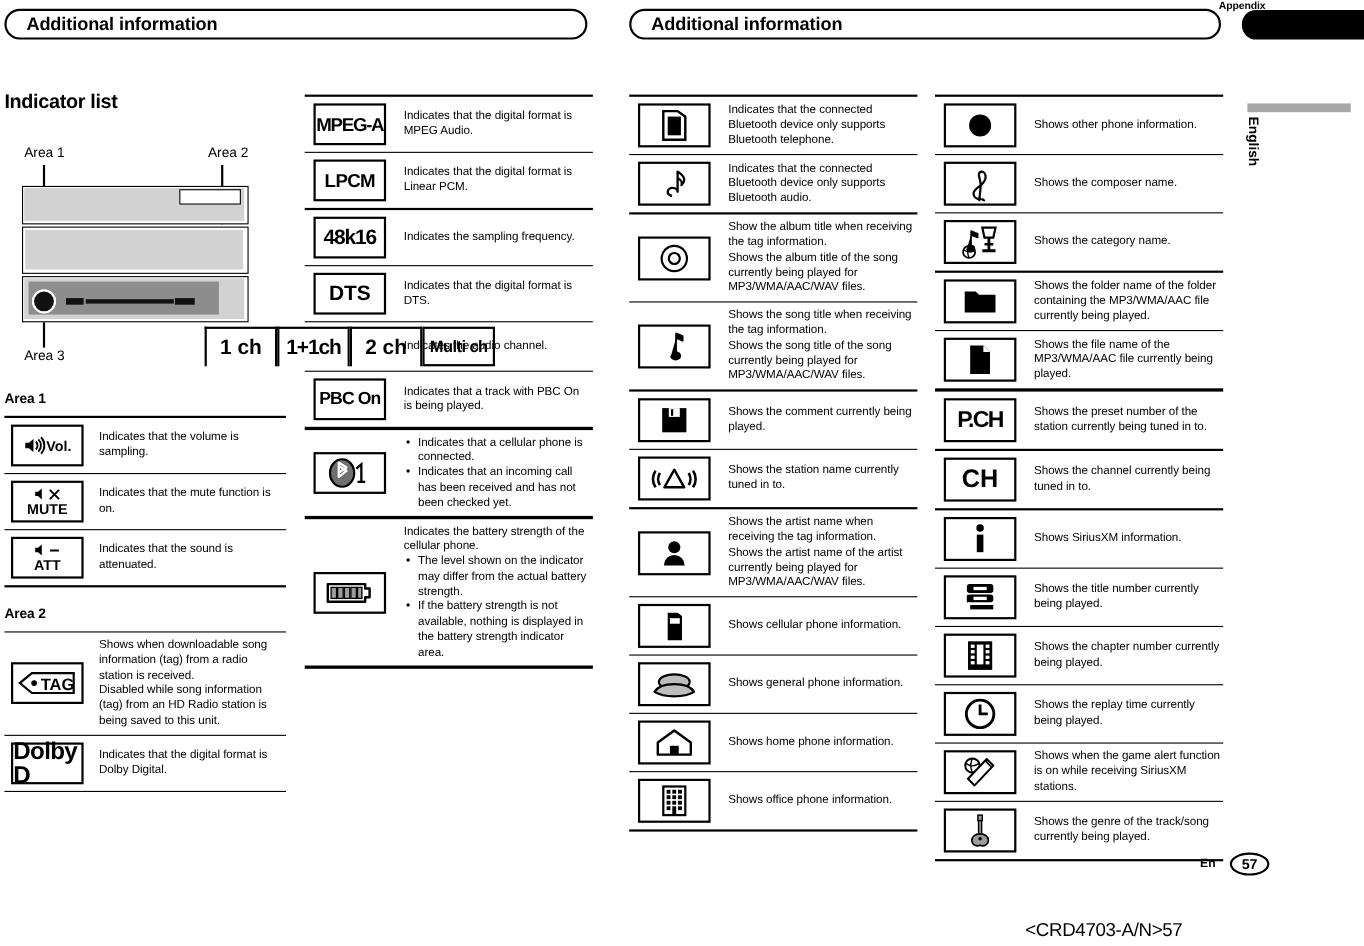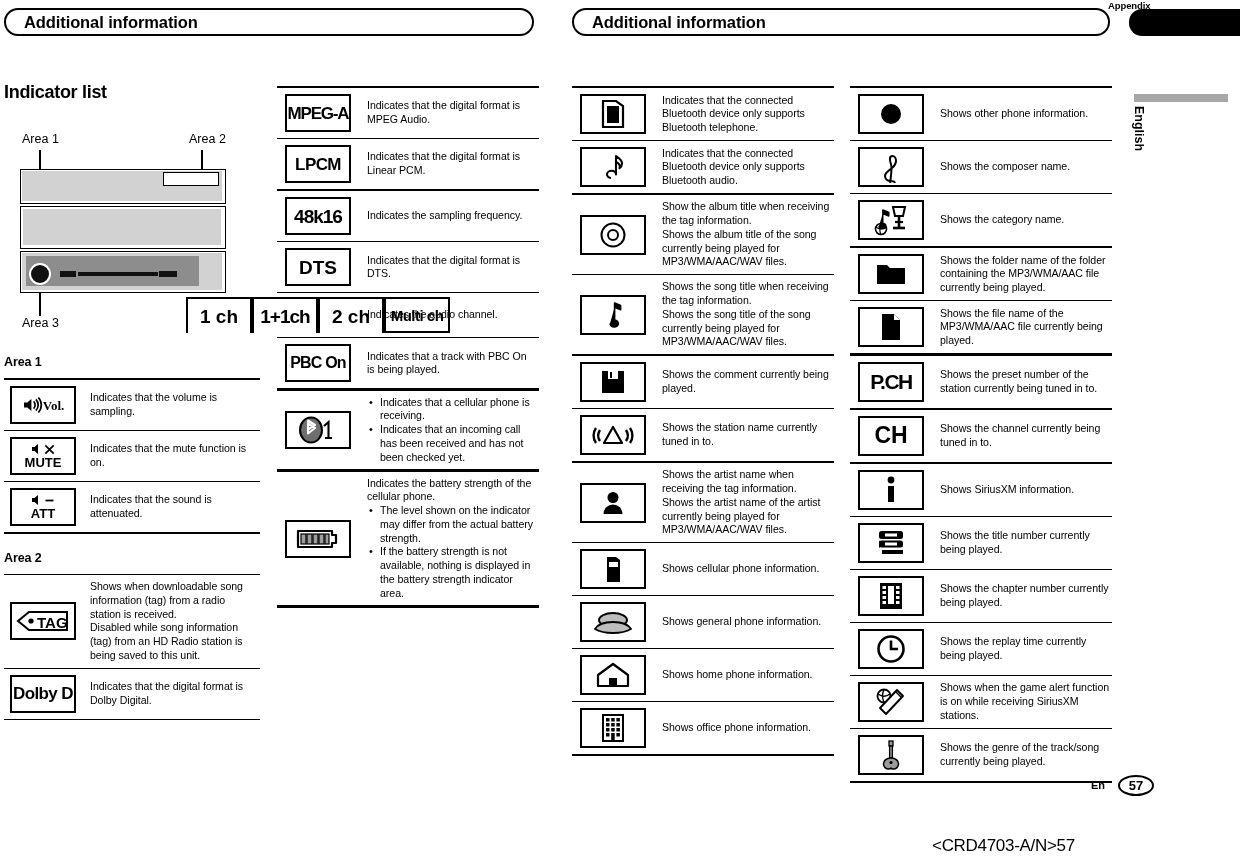--- a/index.html
+++ b/index.html
@@ -178,21 +178,21 @@
       <div class="dd-slot" style="left:138px; top:19px; width:18px; height:6px;"></div>
     </div>
   </div>
 
   <div class="h2" id="area1-title">Area 1</div>
   <div class="tbl c1" style="left:4px; top:378px; width:256px;">
     <div class="rule-thick"></div>
 
     <div class="row">
       <div class="cell-icon">
-        <div class="ibox" style="gap:0;font-family:Liberation Serif, serif;">
+        <div class="ibox" style="gap:0;">
           <svg width="21" height="18" viewBox="0 0 21 18">
               <path d="M2 6.5h3.3L9.4 3v12L5.3 11.5H2z" fill="#000"></path>
               <path d="M11.6 5.4a5 5 0 010 7.2" stroke="#000" stroke-width="1.7" fill="none"></path>
               <path d="M13.9 3.4a8 8 0 010 11.2" stroke="#000" stroke-width="1.7" fill="none"></path>
               <path d="M16.3 1.5a10.8 10.8 0 010 15" stroke="#000" stroke-width="1.7" fill="none"></path>
             </svg>
           <span style="font-size:13px;">Vol.</span>
         </div>
       </div>
       <div class="cell-desc">Indicates that the volume is sampling.</div>
@@ -252,21 +252,21 @@
       </div>
       <div class="cell-desc topalign">
         <p>Shows when downloadable song information (tag) from a radio station is received.</p>
         <p>Disabled while song information (tag) from an HD Radio station is being saved to this unit.</p>
       </div>
     </div>
     <div class="rule-thin"></div>
 
     <div class="row">
       <div class="cell-icon">
-        <div class="ibox txt" style="font-size:17px; letter-spacing:-0.6px;">
+        <div class="ibox txt" style="font-size:22px; letter-spacing:-0.6px;">
           <span>Dolby D</span>
         </div>
       </div>
       <div class="cell-desc">Indicates that the digital format is Dolby Digital.</div>
     </div>
     <div class="rule-thin"></div>
   </div>
 
   <div class="tbl c2" style="left:277px; top:86px; width:262px;">
     <div class="rule-thick"></div>
@@ -347,21 +347,21 @@
         <div class="ibox">
           <svg width="44" height="28" viewBox="0 0 44 28">
             <ellipse cx="15" cy="14" rx="11" ry="12.5" fill="#6f6f6f" stroke="#000" stroke-width="2"></ellipse>
             <path d="M12 7.5 L19 12 L12 17.5 L12 4.5 L19 9 L12 13.5" fill="none" stroke="#fff" stroke-width="2.1" stroke-linejoin="round"></path>
             <path d="M28 10 L32.5 6 L32.5 22 M29 22 L36 22" fill="none" stroke="#000" stroke-width="2.1"></path>
           </svg>
         </div>
       </div>
       <div class="cell-desc">
         <ul class="bullets">
-          <li>Indicates that a cellular phone is receiving.</li>
+          <li>Indicates that a cellular phone is connected.</li>
           <li>Indicates that an incoming call has been received and has not been checked yet.</li>
         </ul>
       </div>
     </div>
     <div class="rule-thick"></div>
 
     <div class="row">
       <div class="cell-icon">
         <div class="ibox">
           <svg width="46" height="24" viewBox="0 0 46 24">

